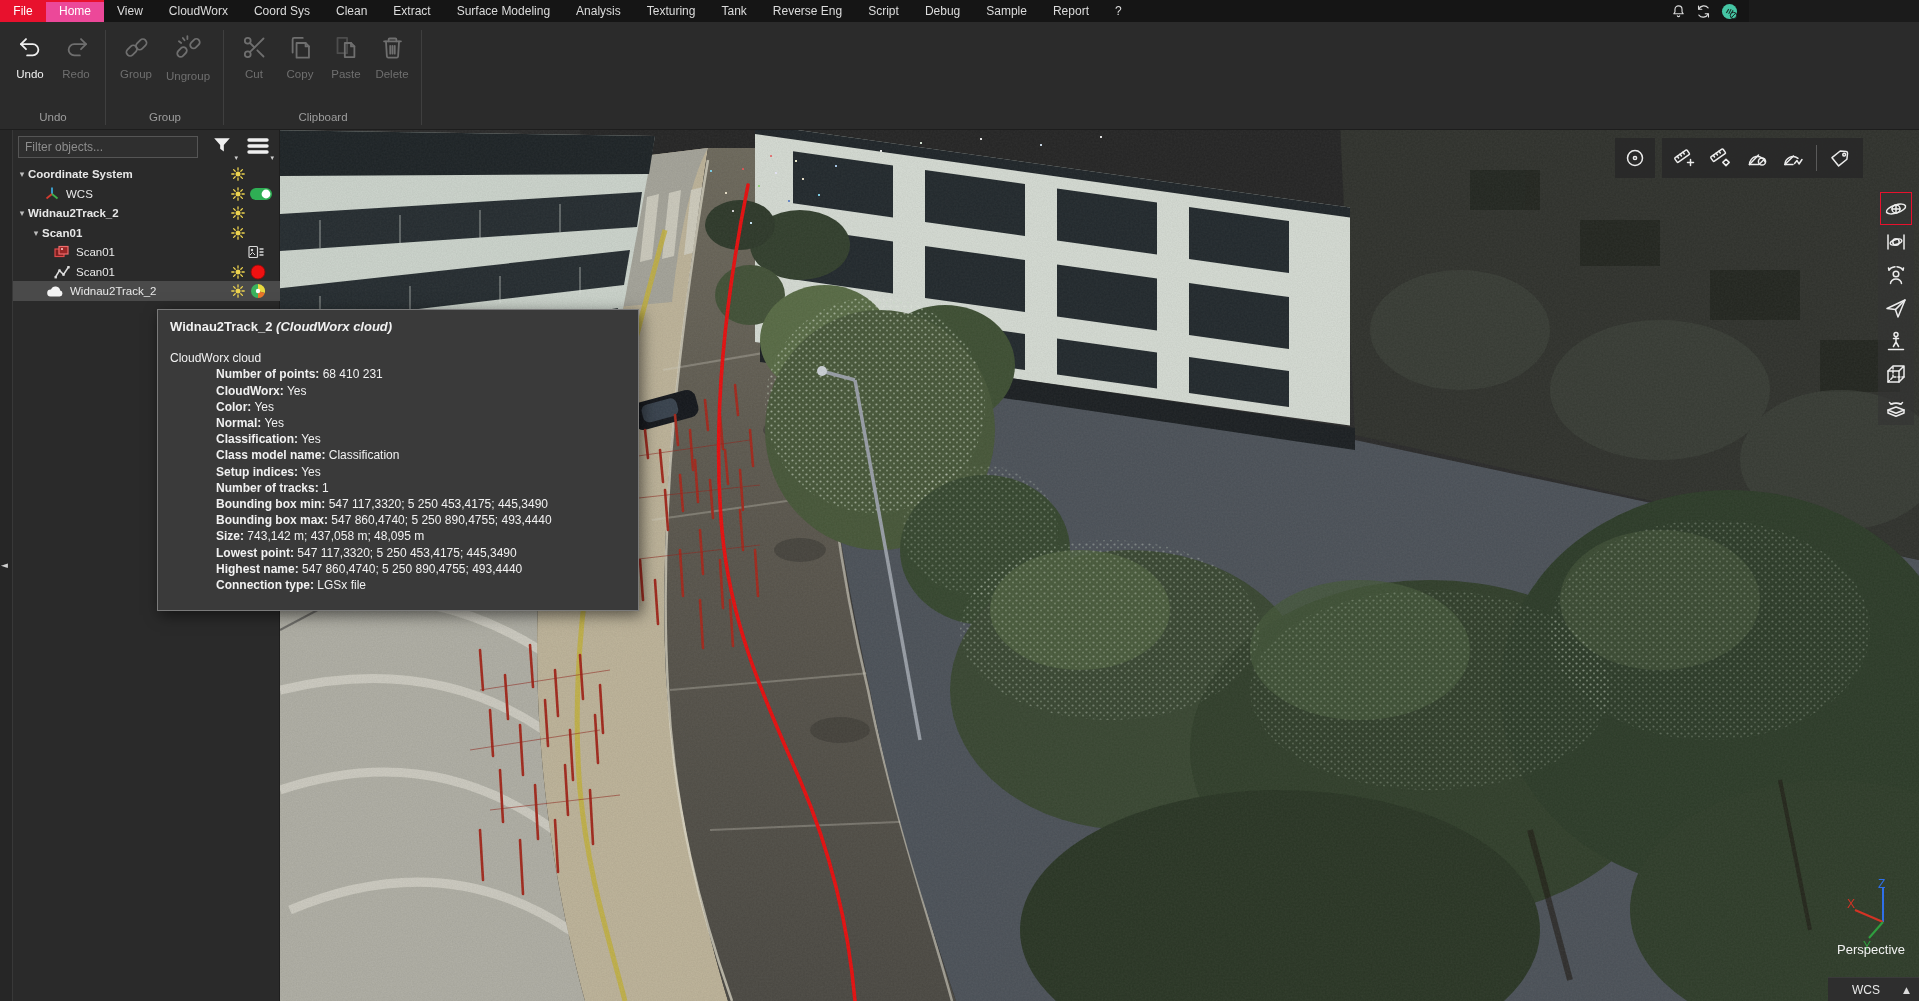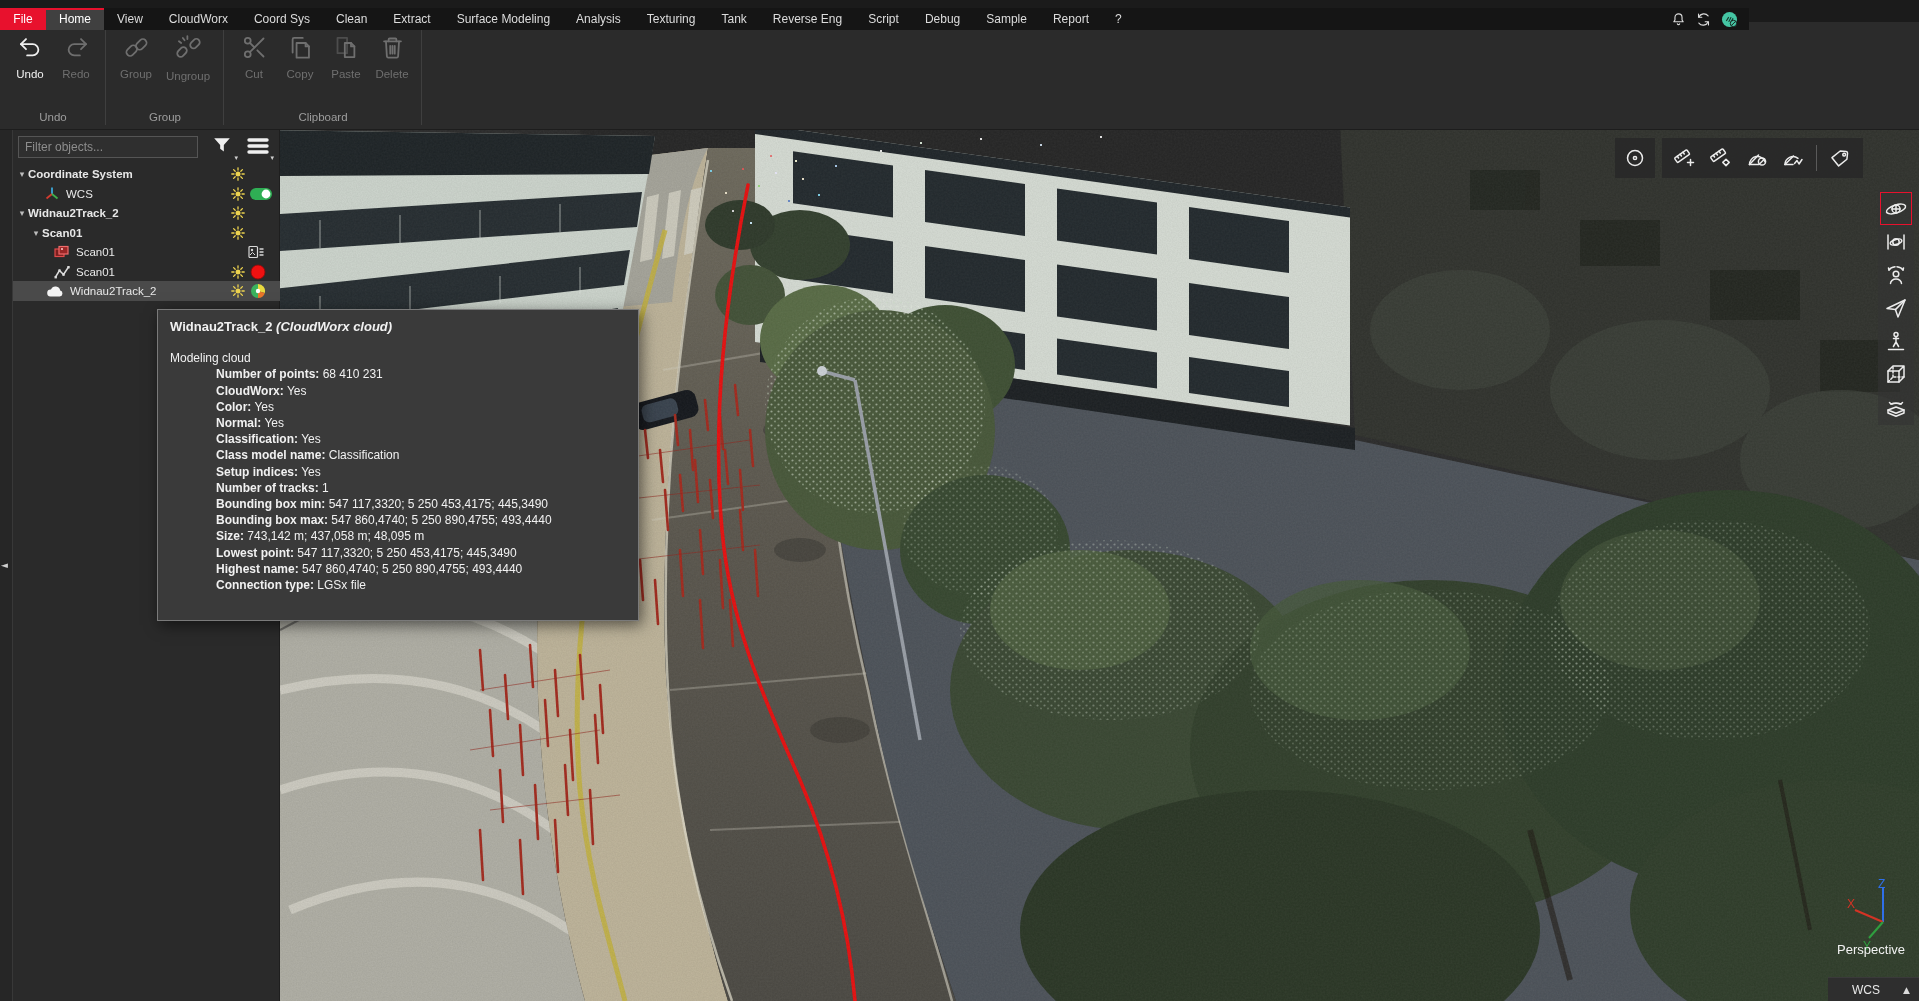--- a/index.html
+++ b/index.html
@@ -2,26 +2,26 @@
 <html><head>
 <meta charset="utf-8">
 <style>
   * { margin:0; padding:0; box-sizing:border-box; }
   html,body { width:1919px; height:1001px; overflow:hidden; background:#1b1b1b;
               font-family:"Liberation Sans", sans-serif; }
   .abs { position:absolute; }
   .glyph { font-family:"DejaVu Sans", sans-serif; }
 
   
-  #menubar { position:absolute; left:0; top:8px; width:1749px; height:22px; background:#151515;
+  #menubar { position:absolute; left:0; top:0; width:1749px; height:22px; background:#151515;
              display:flex; align-items:stretch; color:#dcdcdc; font-size:12px; z-index:30; }
   #file-tab { width:46px; background:#e8112d; color:#fff; display:flex; align-items:center;
               justify-content:center; cursor:default; }
   .menu-tab { padding:0 13px; display:flex; align-items:center; cursor:default; position:relative; }
-  .menu-tab.active { background:#404040; color:#fff; }
+  .menu-tab.active { background:#ec4899; color:#fff; }
   .menu-tab.active::before { content:""; position:absolute; left:0; right:0; top:0; height:2px; background:#e8112d; }
   #menubar-right { margin-left:auto; display:flex; align-items:center; gap:8px; padding-right:10px; }
   #menubar-right svg { display:block; }
 
   
   #ribbon { position:absolute; left:0; top:22px; width:1919px; height:108px; background:#2b2b2b;
             border-bottom:1px solid #1d1d1d; display:flex; z-index:29; }
   .rgroup { position:relative; display:flex; flex-direction:column; padding:4px 8px 0 8px; }
   .rgroup::after { content:""; position:absolute; right:0; top:8px; bottom:4px; width:1px; background:#3f3f3f; }
   .rbtns { display:flex; flex:1; align-items:flex-start; gap:2px; }
@@ -79,21 +79,21 @@
   #persp-label { position:absolute; right:14px; top:812px; color:#f2f2f2; font-size:13px; }
   #wcs-box { position:absolute; left:1548px; top:847px; width:91px; height:24px; background:#2e2e2e;
              display:flex; align-items:center; color:#e8e8e8; font-size:12px; cursor:pointer;
              border-top:1px solid #3a3a3a; }
   #wcs-box .lbl { margin-left:24px; }
   #wcs-box .up { margin-left:auto; margin-right:9px; font-size:9px; color:#dcdcdc; }
 
   
   #tooltip { position:absolute; left:157px; top:309px; width:482px; background:#3a3a3a;
              border:1px solid #7a7a7a; box-shadow:3px 4px 14px rgba(0,0,0,.55);
-             padding:9px 12px 27px 12px; color:#f1f1f1; font-size:12px; line-height:16.2px; z-index:40; }
+             padding:9px 12px 17px 12px; color:#f1f1f1; font-size:12px; line-height:16.2px; z-index:40; }
   #tooltip .hd { font-size:13px; font-weight:bold; margin-bottom:15px; }
   #tooltip .hd i { font-style:italic; }
   .tline b { font-weight:bold;margin-left:46px; }
   .tline.wrapline { overflow-wrap:anywhere; }
 </style>
 </head>
 <body>
 
 <div id="menubar">
   <div id="file-tab">File</div>
@@ -777,21 +777,21 @@
   <div id="wcs-box">
     <span class="lbl">WCS</span>
     <span class="up glyph">▲</span>
   </div>
 </div>
 
 <div id="tooltip">
   <div class="hd">
     <span>Widnau2Track_2</span> <i><span>(CloudWorx cloud)</span></i>
   </div>
-  <div class="tline">Modeling cloud</div>
+  <div class="tline">CloudWorx cloud</div>
   <div class="tline"><b>Number of points:</b> <span>68 410 231</span></div>
   <div class="tline"><b>CloudWorx:</b> <span>Yes</span></div>
   <div class="tline"><b>Color:</b> <span>Yes</span></div>
   <div class="tline"><b>Normal:</b> <span>Yes</span></div>
   <div class="tline"><b>Classification:</b> <span>Yes</span></div>
   <div class="tline"><b>Class model name:</b> <span>Classification</span></div>
   <div class="tline"><b>Setup indices:</b> <span>Yes</span></div>
   <div class="tline"><b>Number of tracks:</b> <span>1</span></div>
   <div class="tline"><b>Bounding box min:</b> <span>547 117,3320; 5 250 453,4175; 445,3490</span></div>
   <div class="tline"><b>Bounding box max:</b> <span>547 860,4740; 5 250 890,4755; 493,4440</span></div>

